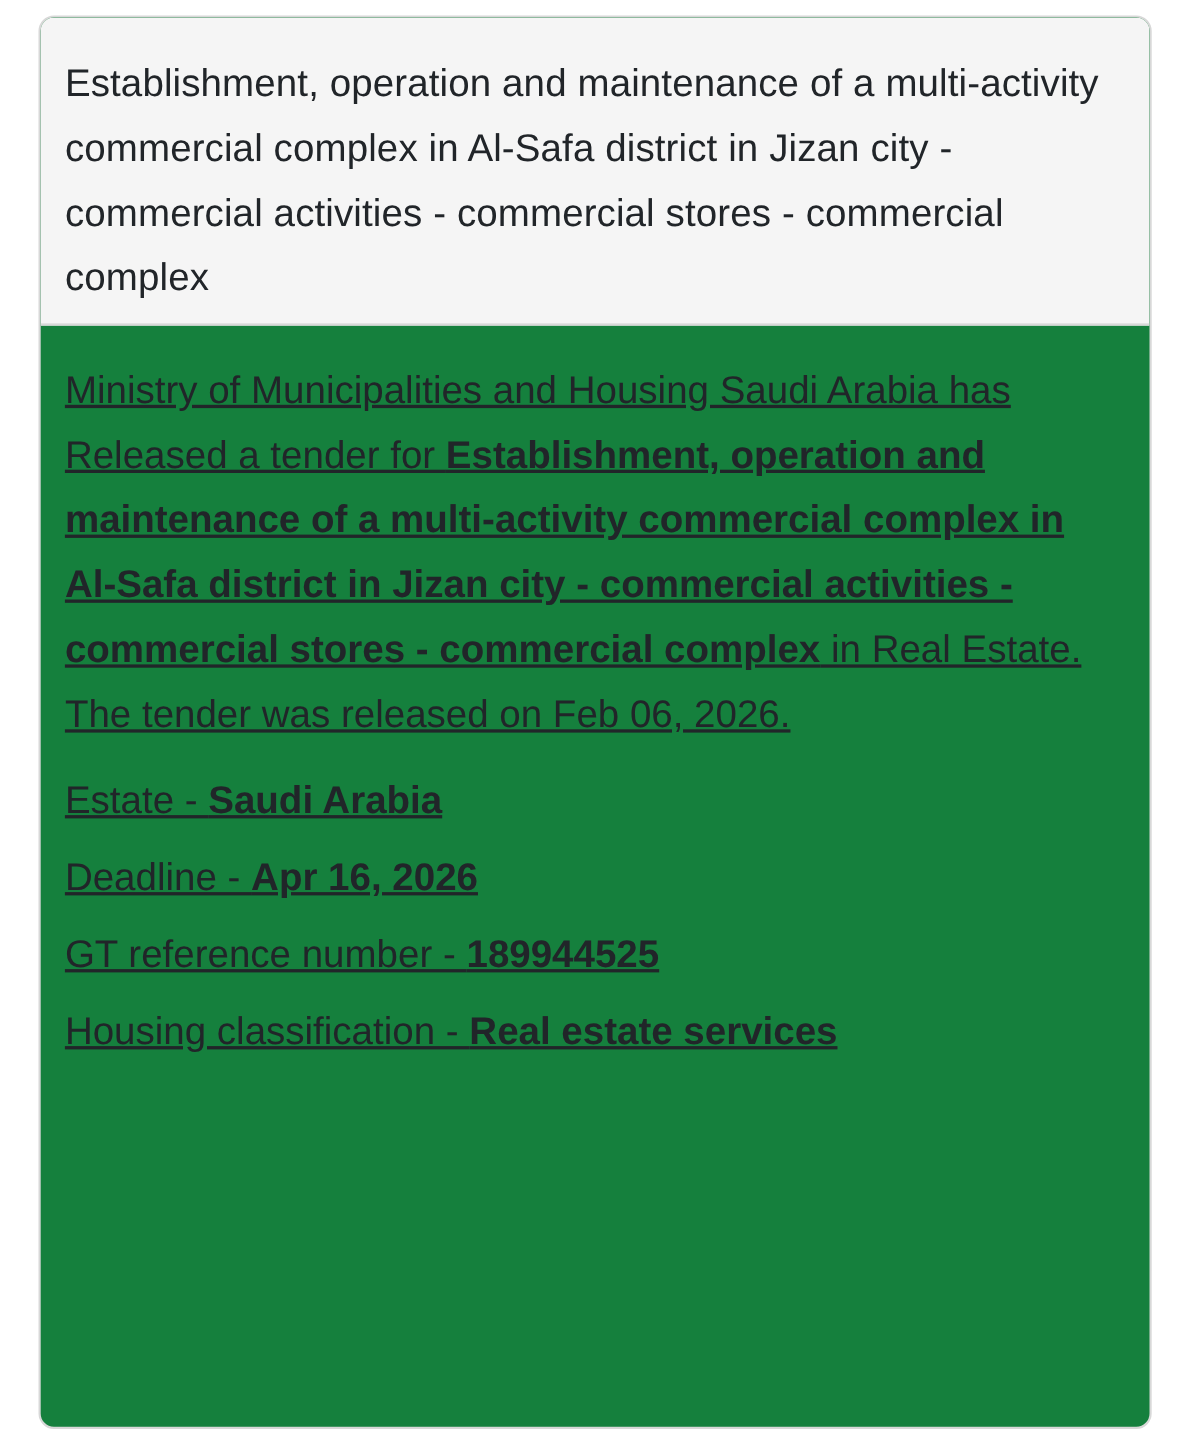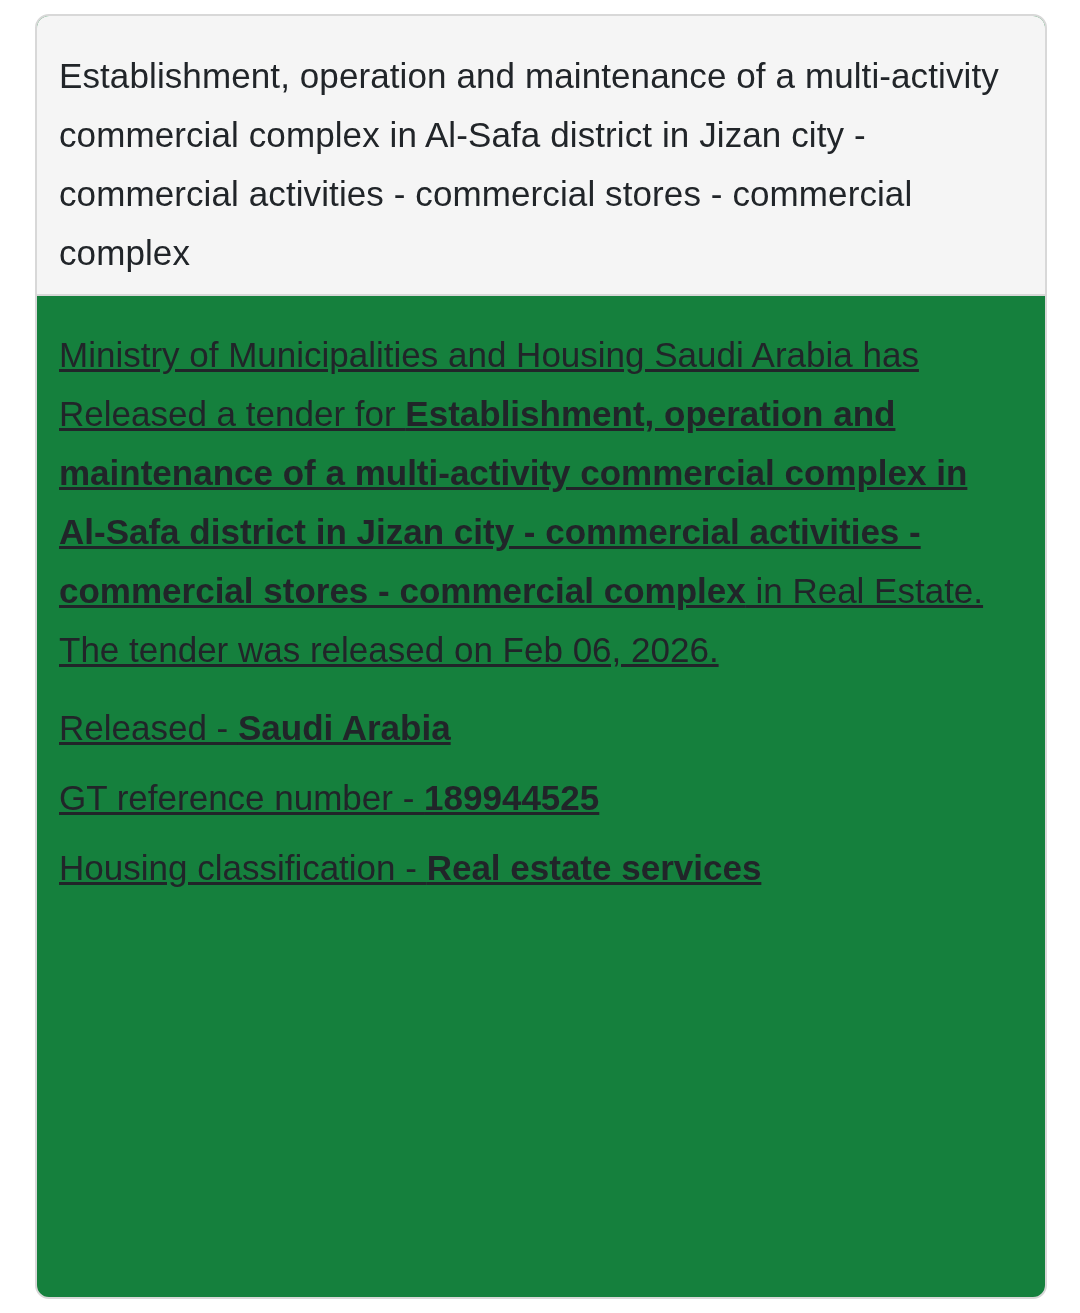--- a/index.html
+++ b/index.html
@@ -58,21 +58,22 @@
 </head>
 <body>
 
 <div class="card">
   <div class="card-header">
     <span>Establishment, operation and maintenance of a multi-activity commercial complex in Al-Safa district in Jizan city - commercial activities - commercial stores - commercial complex</span>
   </div>
   <div class="card-body">
     <p class="intro"><span>Ministry of Municipalities and Housing Saudi Arabia has Released a tender for </span><b>Establishment, operation and maintenance of a multi-activity commercial complex in Al-Safa district in Jizan city - commercial activities - commercial stores - commercial complex</b><span> in Real Estate. The tender was released on Feb 06, 2026.</span></p>
 
-    <p class="field"><span>Released - </span><b>Saudi Arabia</b></p>
+    <p class="field"><span>Estate - </span><b>Saudi Arabia</b></p>
 
 
+    <p class="field"><span>Deadline - </span><b>Apr 16, 2026</b></p>
 
     <p class="field"><span>GT reference number - </span><b>189944525</b></p>
 
     <p class="field"><span>Housing classification - </span><b>Real estate services</b></p>
   </div>
 </div>
 
 </body></html>

